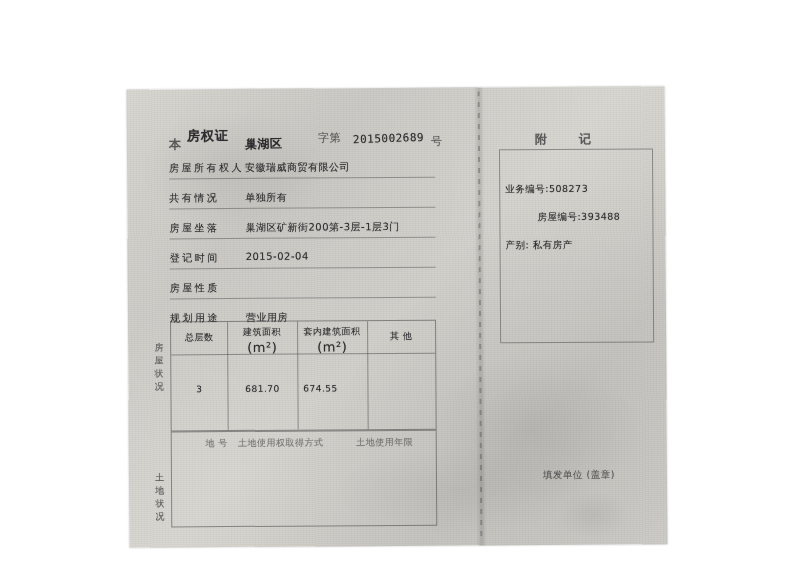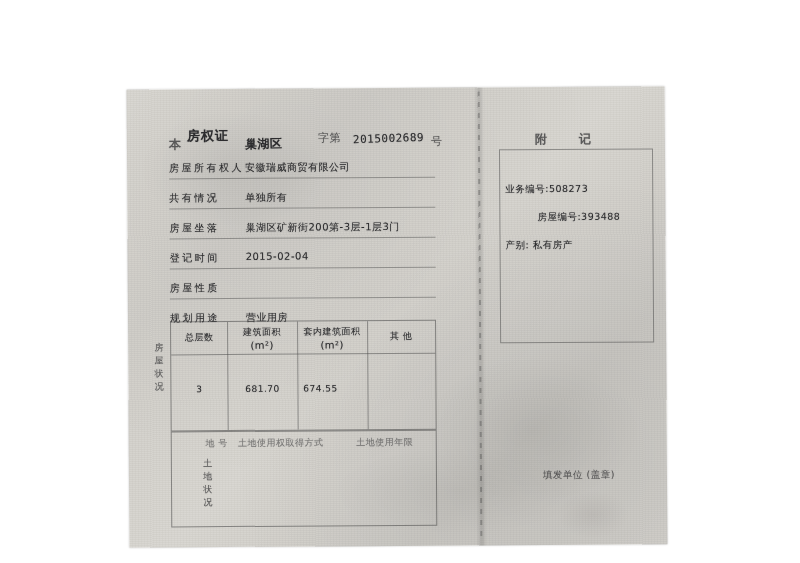--- a/index.html
+++ b/index.html
@@ -174,21 +174,21 @@
     box-sizing: border-box;
   }
   .tbl .vline { position: absolute; top: 0; bottom: 0; width: 1px; background: rgba(70,70,70,.5); }
   .tbl .hline { position: absolute; left: 0; right: 0; height: 1px; background: rgba(70,70,70,.5); }
   .cell {
     position: absolute;
     font-size: 9px;
     text-align: center;
     line-height: 1.25;
   }
-  .unit { font-size: 10px; }
+  .unit { font-size: 13px; }
 
   .sidelabel {
     position: absolute;
     left: 24px;
     width: 14px;
     font-size: 9px;
     line-height: 13px;
     text-align: center;
   }
 
@@ -313,21 +313,21 @@
         <div class="cell ink" style="left:126px; top:5px; width:70px;">套内建筑面积</div>
         <div class="cell ink unit" style="left:126px; top:18px; width:70px;">(m²)</div>
         <div class="cell ink" style="left:196px; top:10px; width:68px;">其 他</div>
 
         <div class="cell ink" style="left:0; top:62px; width:56px;">3</div>
         <div class="cell ink" style="left:56px; top:62px; width:70px;">681.70</div>
         <div class="cell ink" style="left:126px; top:62px; width:46px;">674.55</div>
         <div class="cell ink" style="left:196px; top:62px; width:68px;"></div>
       </div>
 
-      <div class="sidelabel ink faint" style="top:368px;margin-left:48px;">土地状况</div>
+      <div class="sidelabel ink faint" style="top:382px;">土地状况</div>
 
       <div class="tbl2">
         <div class="hline" style="top:22px;"></div>
         <div class="hline" style="top:52px;"></div>
         <div class="vline" style="left:56px;"></div>
         <div class="vline" style="left:162px;"></div>
 
         <div class="cell ink fainter" style="left:0; top:6px; width:56px;text-align:right;">地 号</div>
         <div class="cell ink fainter" style="left:56px; top:6px; width:106px;">土地使用权取得方式</div>
         <div class="cell ink fainter" style="left:162px; top:6px; width:102px;">土地使用年限</div>

